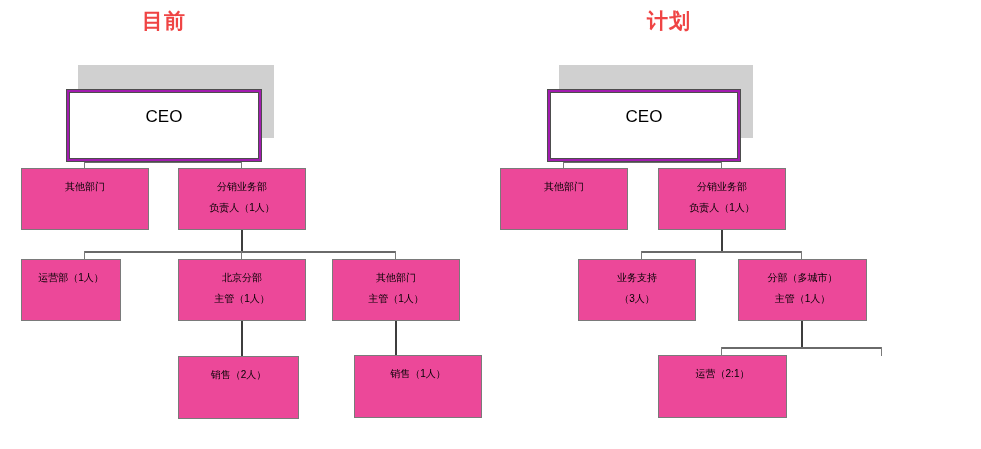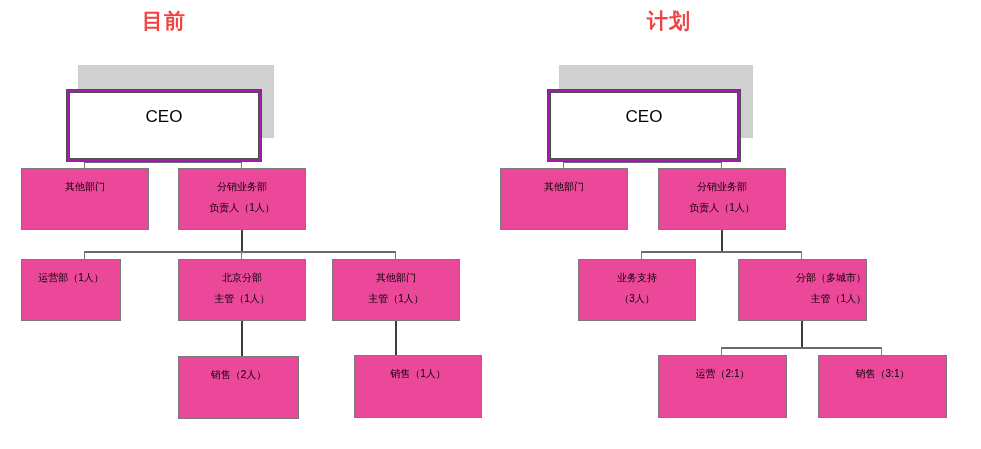--- a/index.html
+++ b/index.html
@@ -199,26 +199,23 @@
   <div class="node" style="left:658px; top:168px; width:128px; height:62px;">
     <div>分销业务部</div>
     <div>负责人（1人）</div>
   </div>
 
   <div class="node" style="left:578px; top:259px; width:118px; height:62px;">
     <div>业务支持</div>
     <div>（3人）</div>
   </div>
 
-  <div class="node" style="left:738px; top:259px; width:129px; height:62px;text-align:right;">
+  <div class="node" style="left:738px; top:259px; width:129px; height:62px;">
     <div>分部（多城市）</div>
     <div>主管（1人）</div>
   </div>
 
   <div class="node" style="left:658px; top:355px; width:129px; height:63px;">
     <div>运营（2:1）</div>
   </div>
 
-  <div class="node" style="left:818px; top:355px; width:129px; height:63px;">
-    <div>销售（3:1）</div>
-  </div>
 
 </div>
 
 </body></html>

